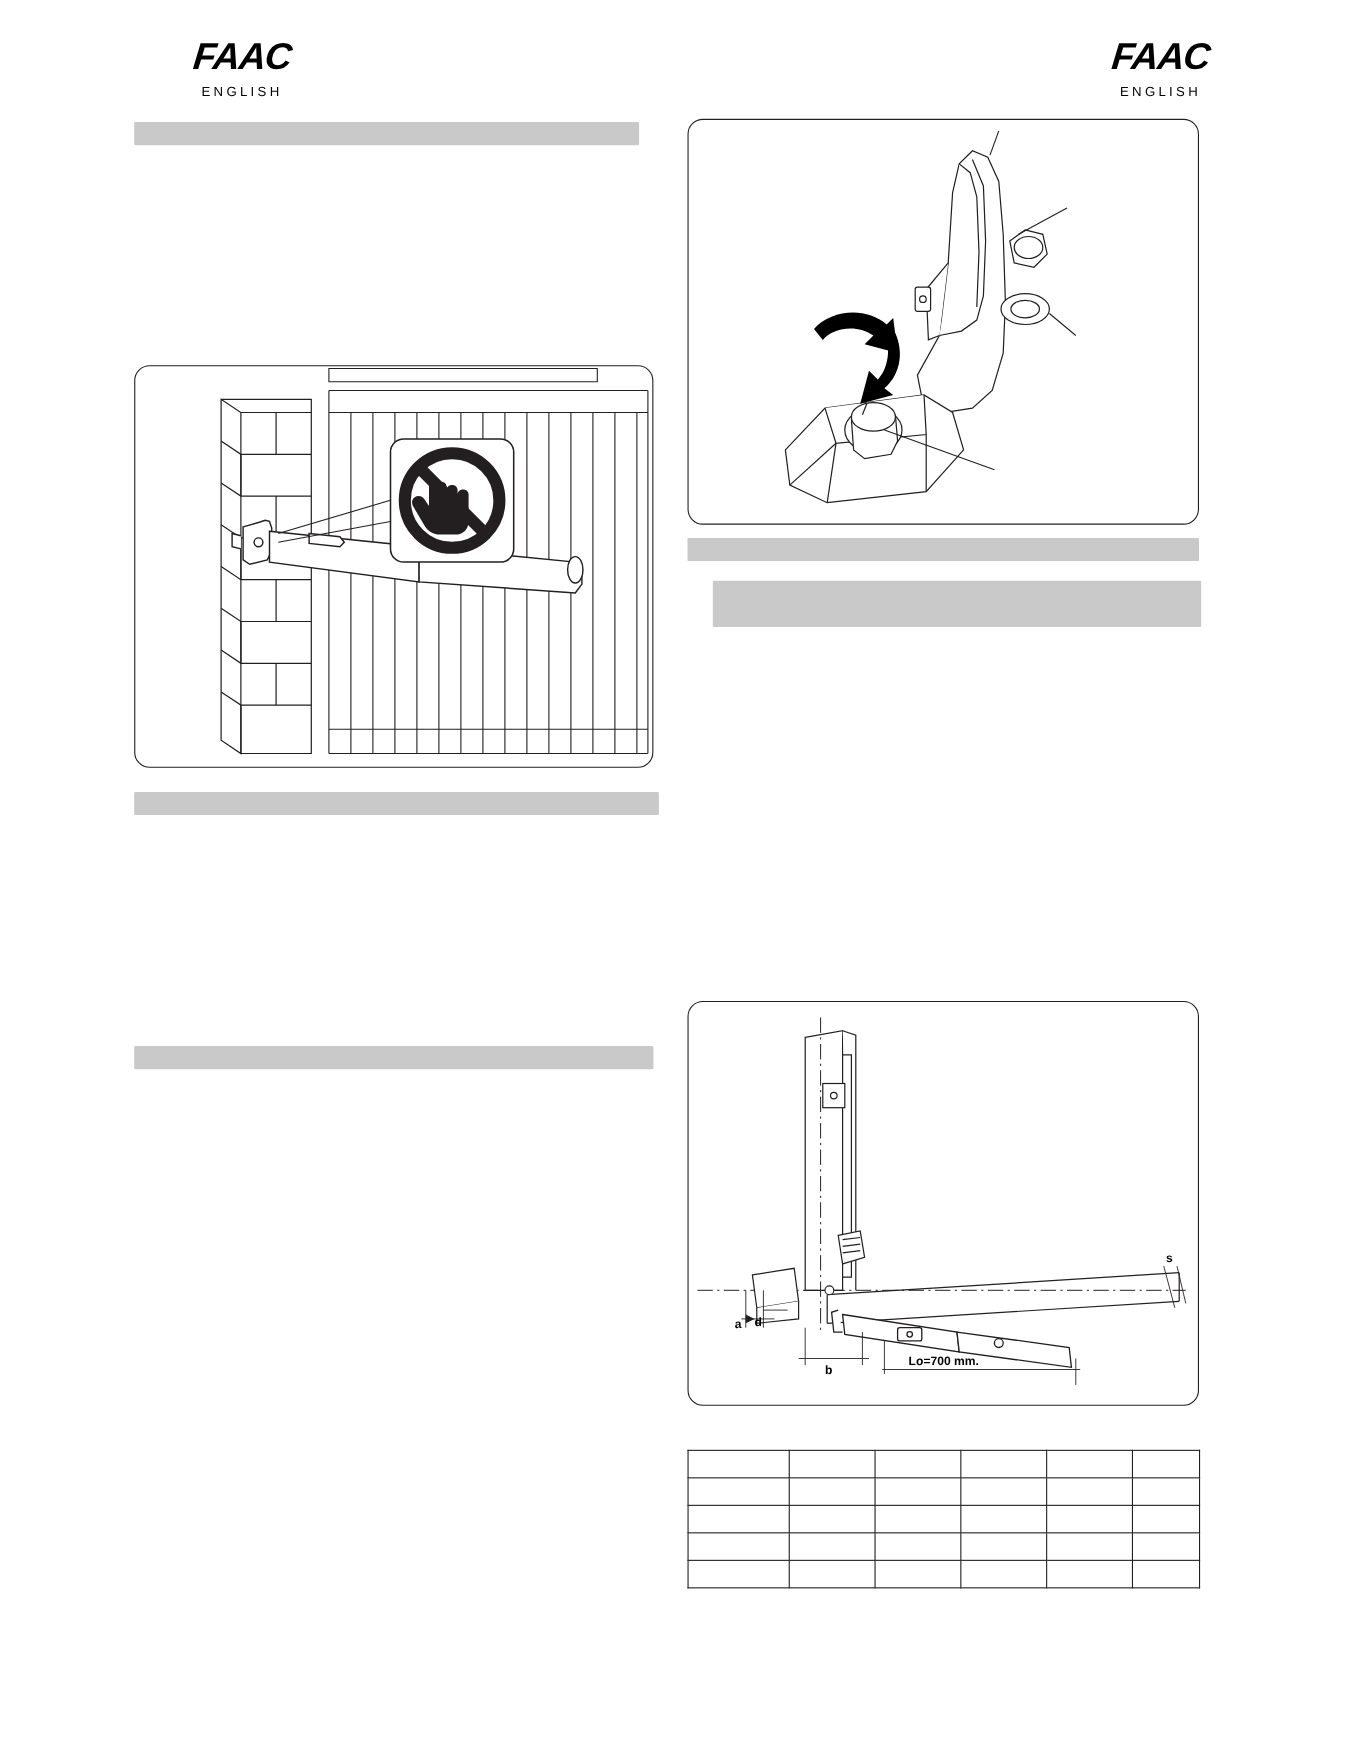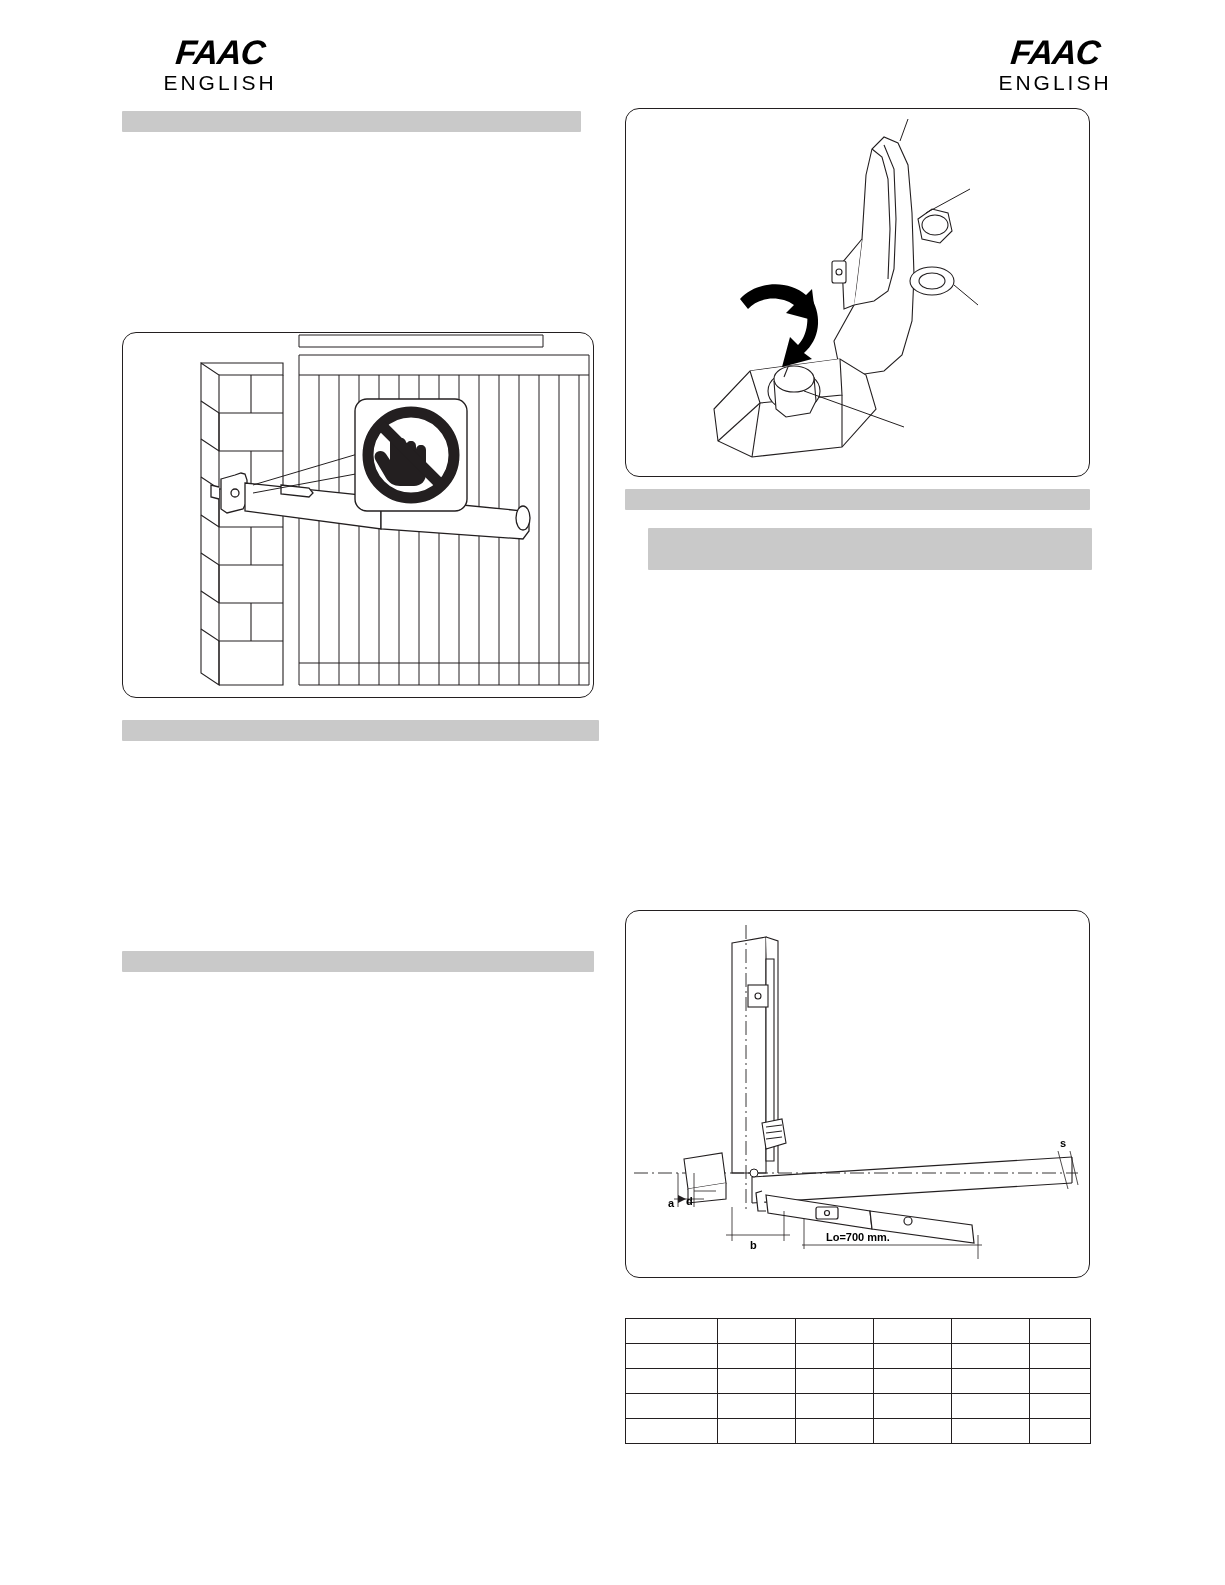--- a/index.html
+++ b/index.html
@@ -29,21 +29,21 @@
     font-weight: bold;
     font-size: 34px;
     letter-spacing: -1px;
     line-height: 36px;
     font-style: italic;
     transform: skewX(-6deg);
     display: inline-block;
   }
   .brand .lang {
     font-family: "Liberation Sans", sans-serif;
-    font-size: 21px;
+    font-size: 12px;
     letter-spacing: 3px;
     line-height: 22px;
     margin-top: 2px;
   }
   .brand-left { left: 120px; top: 34px; width: 200px; }
   .brand-right { left: 955px; top: 34px; width: 200px; }
 
   
   .bar {
     position: absolute;

